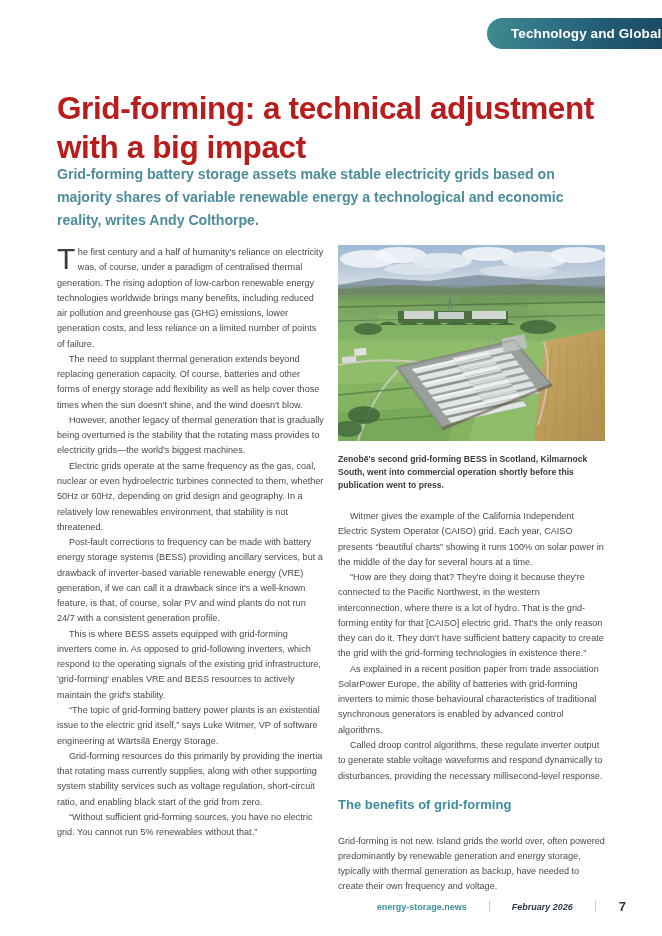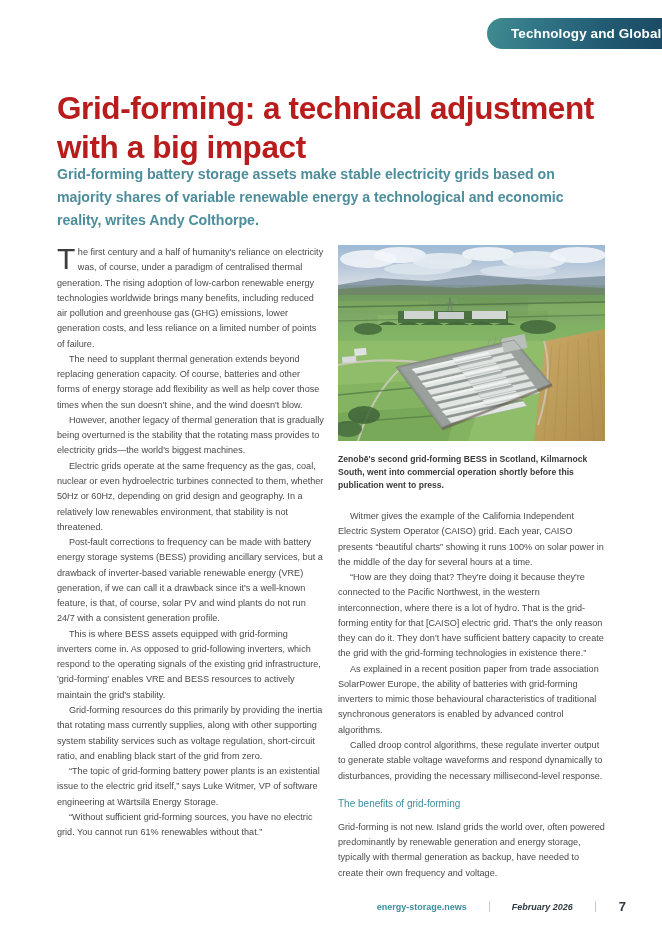--- a/index.html
+++ b/index.html
@@ -119,24 +119,24 @@
     margin-top: 12px;
     width: 267px;
     font-size: 8.6px;
     line-height: 1.52;
     font-weight: bold;
     color: #3b3b3d;
   }
 
   
   .subhead {
-    font-size: 10px;
-    font-weight: normal;
+    font-size: 13px;
+    font-weight: bold;
     color: #3d8d9e;
-    margin: 13px 0 10px 0;
+    margin: 13px 0 20px 0;
     line-height: 1.3;
   }
 
   
   .footer {
     position: absolute;
     bottom: 22px;
     right: 36px;
     display: flex;
     align-items: center;
@@ -177,23 +177,23 @@
 
 <div class="standfirst">Grid-forming battery storage assets make stable electricity grids based on majority shares of variable renewable energy a technological and economic reality, writes Andy Colthorpe.</div>
 
 <div class="col col-left">
   <p class="dropcap-para"><span class="dropcap">T</span><span>he first century and a half of humanity's reliance on electricity was, of course, under a paradigm of centralised thermal generation. The rising adoption of low-carbon renewable energy technologies worldwide brings many benefits, including reduced air pollution and greenhouse gas (GHG) emissions, lower generation costs, and less reliance on a limited number of points of failure.</span></p>
   <p>The need to supplant thermal generation extends beyond replacing generation capacity. Of course, batteries and other forms of energy storage add flexibility as well as help cover those times when the sun doesn't shine, and the wind doesn't blow.</p>
   <p>However, another legacy of thermal generation that is gradually being overturned is the stability that the rotating mass provides to electricity grids—the world's biggest machines.</p>
   <p>Electric grids operate at the same frequency as the gas, coal, nuclear or even hydroelectric turbines connected to them, whether 50Hz or 60Hz, depending on grid design and geography. In a relatively low renewables environment, that stability is not threatened.</p>
   <p>Post-fault corrections to frequency can be made with battery energy storage systems (BESS) providing ancillary services, but a drawback of inverter-based variable renewable energy (VRE) generation, if we can call it a drawback since it's a well-known feature, is that, of course, solar PV and wind plants do not run 24/7 with a consistent generation profile.</p>
   <p>This is where BESS assets equipped with grid-forming inverters come in. As opposed to grid-following inverters, which respond to the operating signals of the existing grid infrastructure, 'grid-forming' enables VRE and BESS resources to actively maintain the grid's stability.</p>
+  <p>“The topic of grid-forming battery power plants is an existential issue to the electric grid itself,” says Luke Witmer, VP of software engineering at Wärtsilä Energy Storage.</p>
   <p>Grid-forming resources do this primarily by providing the inertia that rotating mass currently supplies, along with other supporting system stability services such as voltage regulation, short-circuit ratio, and enabling black start of the grid from zero.</p>
-  <p>“The topic of grid-forming battery power plants is an existential issue to the electric grid itself,” says Luke Witmer, VP of software engineering at Wärtsilä Energy Storage.</p>
-  <p>“Without sufficient grid-forming sources, you have no electric grid. You cannot run 61% renewables without that.”</p>
+  <p>“Without sufficient grid-forming sources, you have no electric grid. You cannot run 5% renewables without that.”</p>
 </div>
 
 <div class="figure">
   <div class="photo">
     <svg width="267" height="196" viewBox="0 0 267 196" xmlns="http://www.w3.org/2000/svg" aria-hidden="true">
       <defs>
         <linearGradient id="sky" x1="0" y1="0" x2="0" y2="1">
           <stop offset="0%" stop-color="#9db9d4"></stop>
           <stop offset="60%" stop-color="#bccbdc"></stop>
           <stop offset="100%" stop-color="#d5dde4"></stop>

